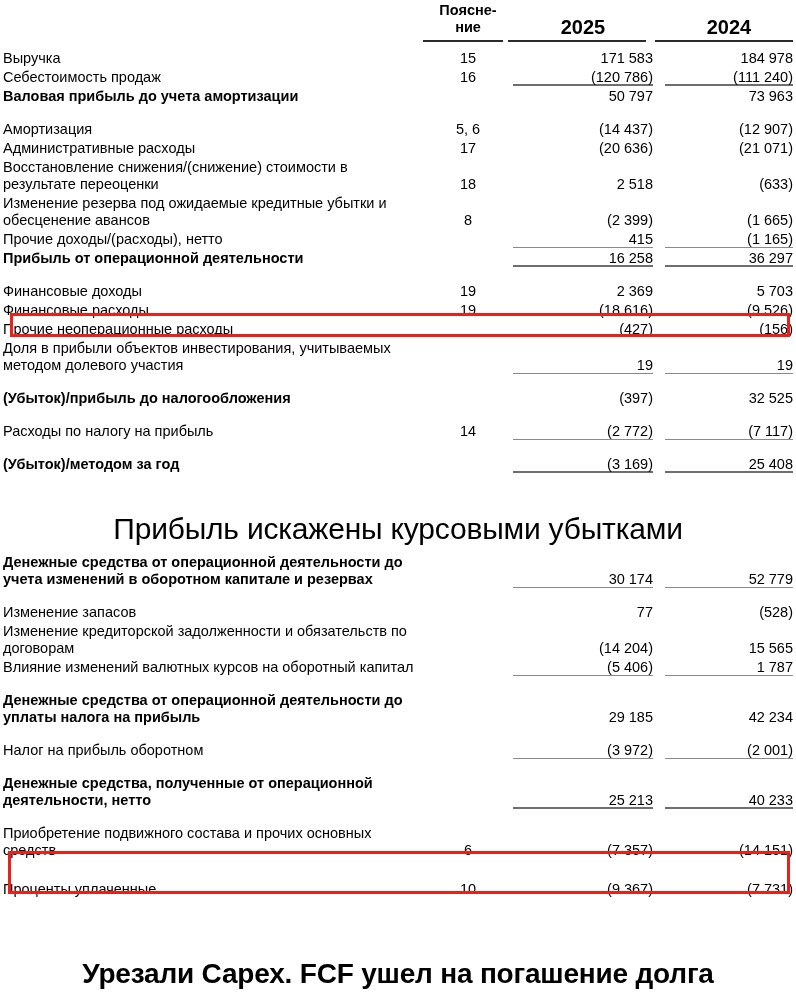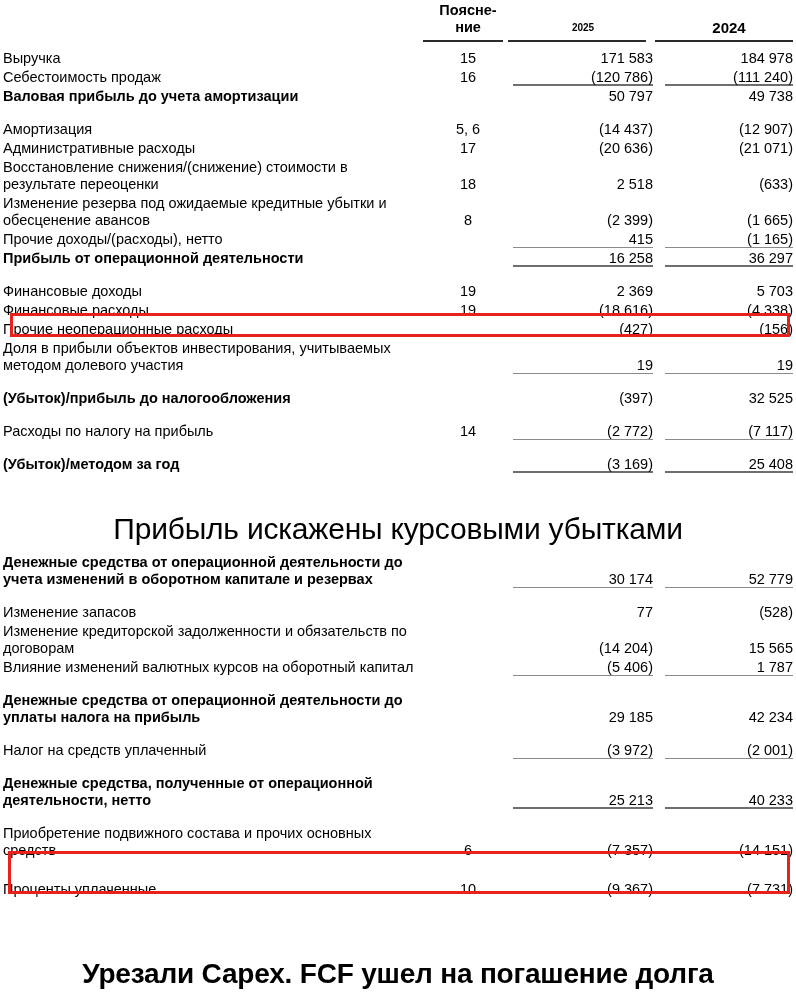--- a/index.html
+++ b/index.html
@@ -55,25 +55,25 @@
   .ul-med{box-shadow:inset 0 -2px 0 0 #6e6e6e;}
 
   
   .hdr{position:relative;height:46px;}
   .hdr-note{
     position:absolute;left:420px;top:2px;width:90px;
     text-align:center;font-weight:bold;font-size:14.5px;line-height:17px;
   }
   .hdr-y1{
     position:absolute;left:510px;top:19px;width:140px;
-    text-align:center;font-weight:bold;font-size:10px;line-height:17px;
+    text-align:center;font-weight:bold;font-size:20px;line-height:17px;
   }
   .hdr-y2{
     position:absolute;left:662px;top:19px;width:128px;
-    text-align:center;font-weight:bold;font-size:15px;line-height:17px;
+    text-align:center;font-weight:bold;font-size:20px;line-height:17px;
   }
   .hdr-rule{position:absolute;height:0;border-top:2px solid #2b2b2b;}
   .hr-note{left:420px;top:40px;width:80px;}
   .hr-y1{left:505px;top:40px;width:138px;}
   .hr-y2{left:652px;top:40px;width:138px;}
 
   
   .caption{
     text-align:center;
     font-size:30px;
@@ -137,21 +137,21 @@
           <td class="num ul-med">(120 786)</td>
           <td class="gap"></td>
           <td class="num ul-med">(111 240)</td>
         </tr>
 
       <tr class="r">
           <td class="label b">Валовая прибыль до учета амортизации</td>
           <td class="note"></td>
           <td class="num">50 797</td>
           <td class="gap"></td>
-          <td class="num">49 738</td>
+          <td class="num">73 963</td>
         </tr>
 
       <tr class="spacer-md">
           <td colspan="5"></td>
         </tr>
 
       <tr class="r">
           <td class="label">Амортизация</td>
           <td class="note">5, 6</td>
           <td class="num">(14 437)</td>
@@ -211,21 +211,21 @@
           <td class="num">2 369</td>
           <td class="gap"></td>
           <td class="num">5 703</td>
         </tr>
 
       <tr class="r">
           <td class="label">Финансовые расходы</td>
           <td class="note">19</td>
           <td class="num">(18 616)</td>
           <td class="gap"></td>
-          <td class="num">(4 338)</td>
+          <td class="num">(9 526)</td>
         </tr>
 
       <tr class="r">
           <td class="label">Прочие неоперационные расходы</td>
           <td class="note"></td>
           <td class="num">(427)</td>
           <td class="gap"></td>
           <td class="num">(156)</td>
         </tr>
 
@@ -337,21 +337,21 @@
           <td class="num">29 185</td>
           <td class="gap"></td>
           <td class="num">42 234</td>
         </tr>
 
       <tr class="spacer-md">
           <td colspan="5"></td>
         </tr>
 
       <tr class="r">
-          <td class="label">Налог на средств уплаченный</td>
+          <td class="label">Налог на прибыль оборотном</td>
           <td class="note"></td>
           <td class="num ul-thin">(3 972)</td>
           <td class="gap"></td>
           <td class="num ul-thin">(2 001)</td>
         </tr>
 
       <tr class="spacer-md">
           <td colspan="5"></td>
         </tr>
 

